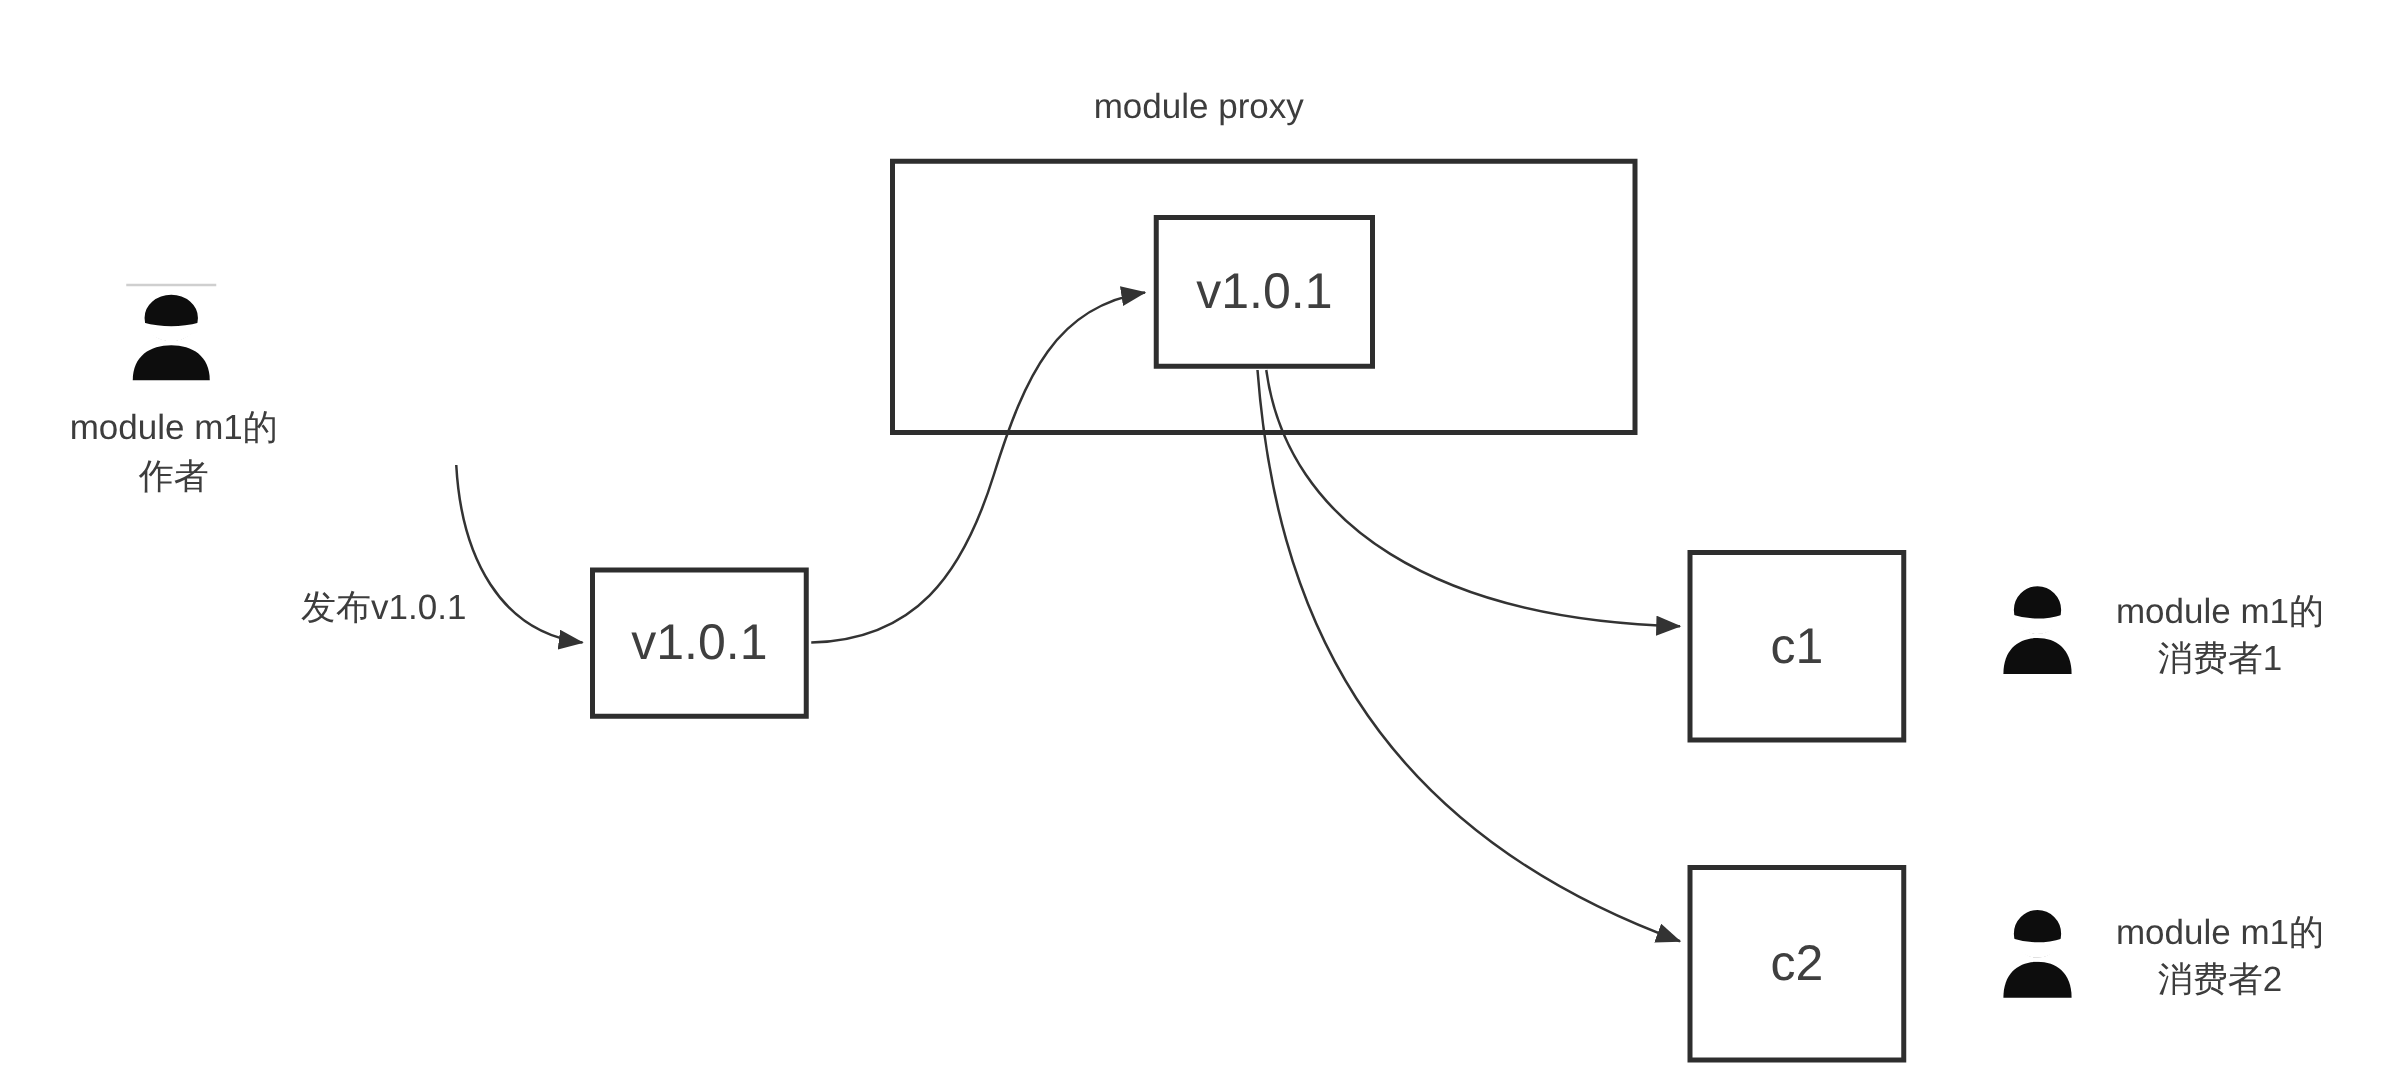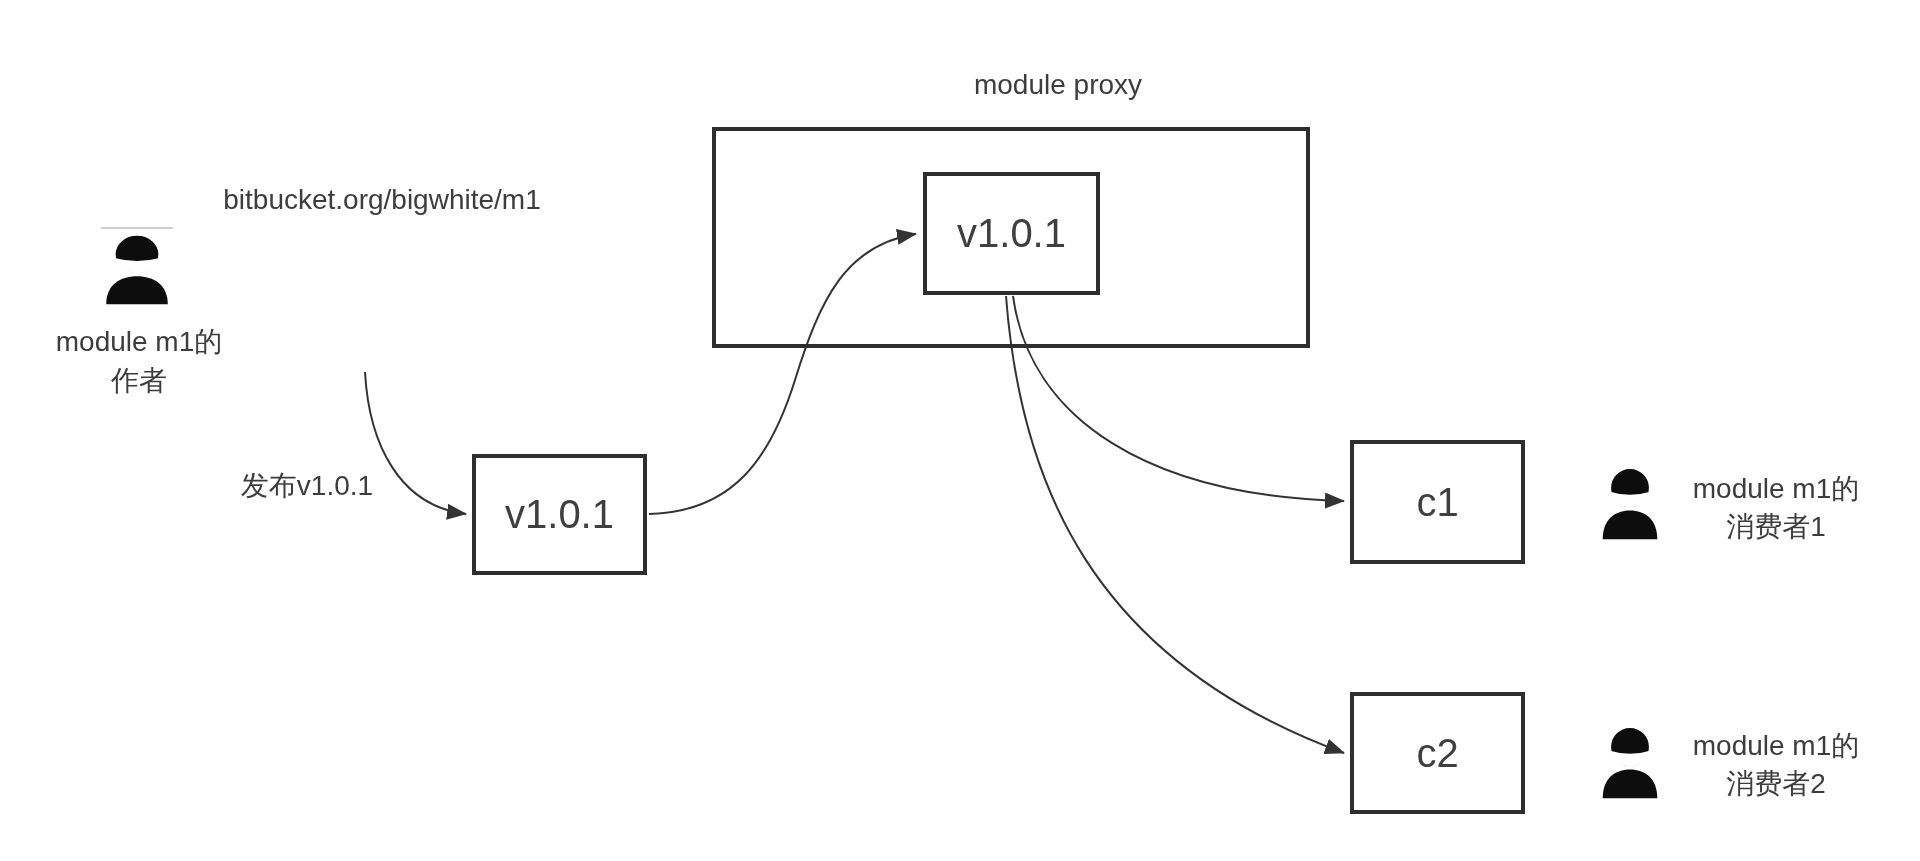--- a/index.html
+++ b/index.html
@@ -40,23 +40,22 @@
     <path d="M 365,372 C 369,445 400,506 466,514" fill="none" stroke="#333333" stroke-width="2" marker-end="url(#ah)"></path>
 
     <path d="M 649,514 C 732,512 770,460 795,380 C 820,300 845,245 916,234" fill="none" stroke="#333333" stroke-width="2" marker-end="url(#ah)"></path>
 
     <path d="M 1013,296 C 1030,420 1150,496 1344,501" fill="none" stroke="#333333" stroke-width="2" marker-end="url(#ah)"></path>
 
     <path d="M 1006,296 C 1020,480 1090,660 1344,753" fill="none" stroke="#333333" stroke-width="2" marker-end="url(#ah)"></path>
   </svg>
 
   <div class="box box--proxy" style="left:712px; top:127px; width:598px; height:221px;"></div>
-  <div class="lbl" style="left:908px; top:65px; width:300px;">module proxy</div>
+  <div class="lbl" style="left:809px; top:65px; width:300px;">module proxy</div>
 
-  <div class="lbl" style="left:207px; top:180px; width:350px;">bitbucket.org/bigwhite/m1</div>
 
   <div class="avatar-topline" style="left:101px; top:227px; width:72px;"></div>
   <svg class="avatar" style="left:102px; top:230px;" width="70" height="76" viewBox="0 0 100 125" preserveAspectRatio="none" xmlns="http://www.w3.org/2000/svg">
     <path d="M 6,122 C 6,90 26,76 50,76 C 74,76 94,90 94,122 Z" fill="#0d0d0d"></path>
     <circle cx="50" cy="40" r="33" fill="#0d0d0d" stroke="#ffffff" stroke-width="5"></circle>
     <path d="M 18,46 Q 50,56 82,46 A 33,33 0 0 1 18,46 Z" fill="#ffffff"></path>
   </svg>
   <div class="lbl" style="left:29px; top:322px; width:220px;">
     <span>module m1的</span><br>
     <span>作者</span>
@@ -67,25 +66,25 @@
 
   <div class="box" style="left:472px; top:454px; width:175px; height:121px;">
     <span>v1.0.1</span>
   </div>
 
   <div class="box" style="left:923px; top:172px; width:177px; height:123px;">
     <span>v1.0.1</span>
   </div>
 
 
-  <div class="box" style="left:1350px; top:440px; width:175px; height:124px;">
+  <div class="box" style="left:1350px; top:440px; width:175px; height:154px;">
     <span>c1</span>
   </div>
 
-  <div class="box" style="left:1350px; top:692px; width:175px; height:122px;">
+  <div class="box" style="left:1350px; top:692px; width:175px; height:158px;">
     <span>c2</span>
   </div>
 
   <svg class="avatar" style="left:1599px; top:463px;" width="62" height="78" viewBox="0 0 100 125" preserveAspectRatio="none" xmlns="http://www.w3.org/2000/svg">
     <path d="M 6,122 C 6,90 26,76 50,76 C 74,76 94,90 94,122 Z" fill="#0d0d0d"></path>
     <circle cx="50" cy="40" r="33" fill="#0d0d0d" stroke="#ffffff" stroke-width="5"></circle>
     <path d="M 18,46 Q 50,56 82,46 A 33,33 0 0 1 18,46 Z" fill="#ffffff"></path>
   </svg>
   <div class="lbl" style="left:1666px; top:470px; width:220px; line-height:38px;">
     <span>module m1的</span><br>

